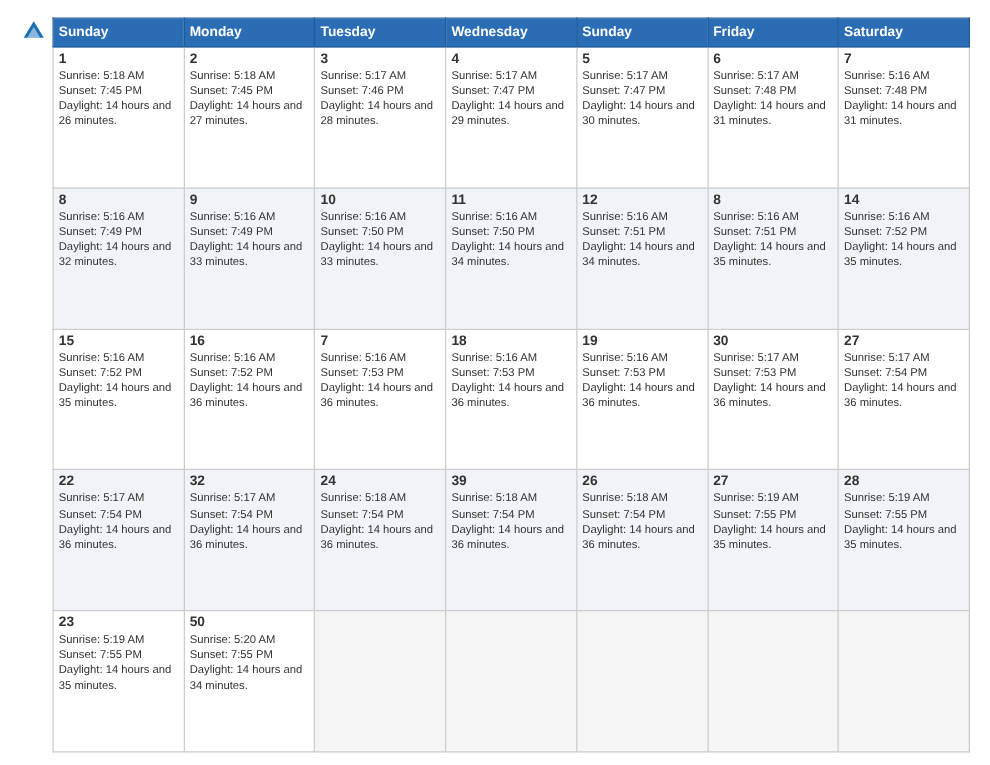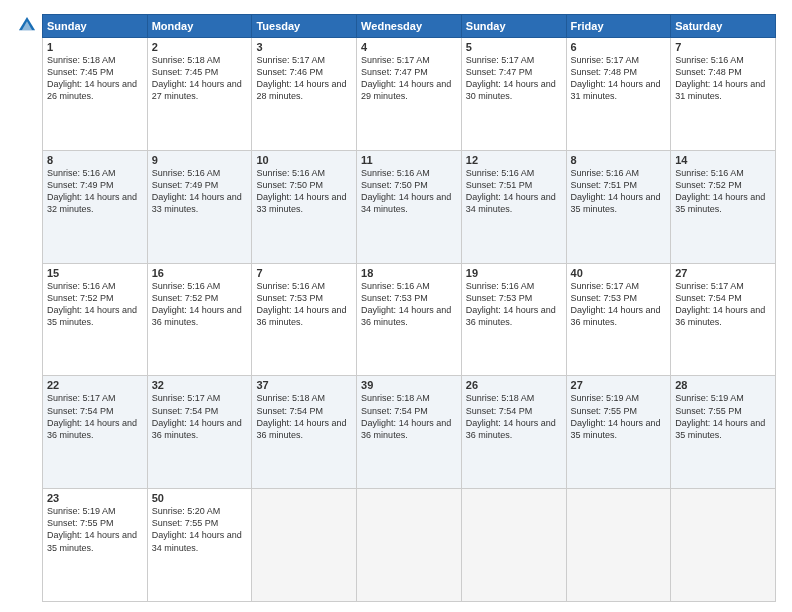--- a/index.html
+++ b/index.html
@@ -156,27 +156,27 @@
           <td><span class="day-num">12</span><span class="day-info">Sunrise: 5:16 AM<br>Sunset: 7:51 PM<br>Daylight: 14 hours and 34 minutes.</span></td>
           <td><span class="day-num">8</span><span class="day-info">Sunrise: 5:16 AM<br>Sunset: 7:51 PM<br>Daylight: 14 hours and 35 minutes.</span></td>
           <td><span class="day-num">14</span><span class="day-info">Sunrise: 5:16 AM<br>Sunset: 7:52 PM<br>Daylight: 14 hours and 35 minutes.</span></td>
         </tr>
         <tr>
           <td><span class="day-num">15</span><span class="day-info">Sunrise: 5:16 AM<br>Sunset: 7:52 PM<br>Daylight: 14 hours and 35 minutes.</span></td>
           <td><span class="day-num">16</span><span class="day-info">Sunrise: 5:16 AM<br>Sunset: 7:52 PM<br>Daylight: 14 hours and 36 minutes.</span></td>
           <td><span class="day-num">7</span><span class="day-info">Sunrise: 5:16 AM<br>Sunset: 7:53 PM<br>Daylight: 14 hours and 36 minutes.</span></td>
           <td><span class="day-num">18</span><span class="day-info">Sunrise: 5:16 AM<br>Sunset: 7:53 PM<br>Daylight: 14 hours and 36 minutes.</span></td>
           <td><span class="day-num">19</span><span class="day-info">Sunrise: 5:16 AM<br>Sunset: 7:53 PM<br>Daylight: 14 hours and 36 minutes.</span></td>
-          <td><span class="day-num">40</span><span class="day-info">Sunrise: 5:17 AM<br>Sunset: 7:53 PM<br>Daylight: 14 hours and 36 minutes.</span></td>
+          <td><span class="day-num">30</span><span class="day-info">Sunrise: 5:17 AM<br>Sunset: 7:53 PM<br>Daylight: 14 hours and 36 minutes.</span></td>
           <td><span class="day-num">27</span><span class="day-info">Sunrise: 5:17 AM<br>Sunset: 7:54 PM<br>Daylight: 14 hours and 36 minutes.</span></td>
         </tr>
         <tr>
           <td><span class="day-num">22</span><span class="day-info">Sunrise: 5:17 AM<br>Sunset: 7:54 PM<br>Daylight: 14 hours and 36 minutes.</span></td>
           <td><span class="day-num">32</span><span class="day-info">Sunrise: 5:17 AM<br>Sunset: 7:54 PM<br>Daylight: 14 hours and 36 minutes.</span></td>
-          <td><span class="day-num">37</span><span class="day-info">Sunrise: 5:18 AM<br>Sunset: 7:54 PM<br>Daylight: 14 hours and 36 minutes.</span></td>
+          <td><span class="day-num">24</span><span class="day-info">Sunrise: 5:18 AM<br>Sunset: 7:54 PM<br>Daylight: 14 hours and 36 minutes.</span></td>
           <td><span class="day-num">39</span><span class="day-info">Sunrise: 5:18 AM<br>Sunset: 7:54 PM<br>Daylight: 14 hours and 36 minutes.</span></td>
           <td><span class="day-num">26</span><span class="day-info">Sunrise: 5:18 AM<br>Sunset: 7:54 PM<br>Daylight: 14 hours and 36 minutes.</span></td>
           <td><span class="day-num">27</span><span class="day-info">Sunrise: 5:19 AM<br>Sunset: 7:55 PM<br>Daylight: 14 hours and 35 minutes.</span></td>
           <td><span class="day-num">28</span><span class="day-info">Sunrise: 5:19 AM<br>Sunset: 7:55 PM<br>Daylight: 14 hours and 35 minutes.</span></td>
         </tr>
         <tr>
           <td><span class="day-num">23</span><span class="day-info">Sunrise: 5:19 AM<br>Sunset: 7:55 PM<br>Daylight: 14 hours and 35 minutes.</span></td>
           <td><span class="day-num">50</span><span class="day-info">Sunrise: 5:20 AM<br>Sunset: 7:55 PM<br>Daylight: 14 hours and 34 minutes.</span></td>
           <td class="empty-cell"></td>
           <td class="empty-cell"></td>

